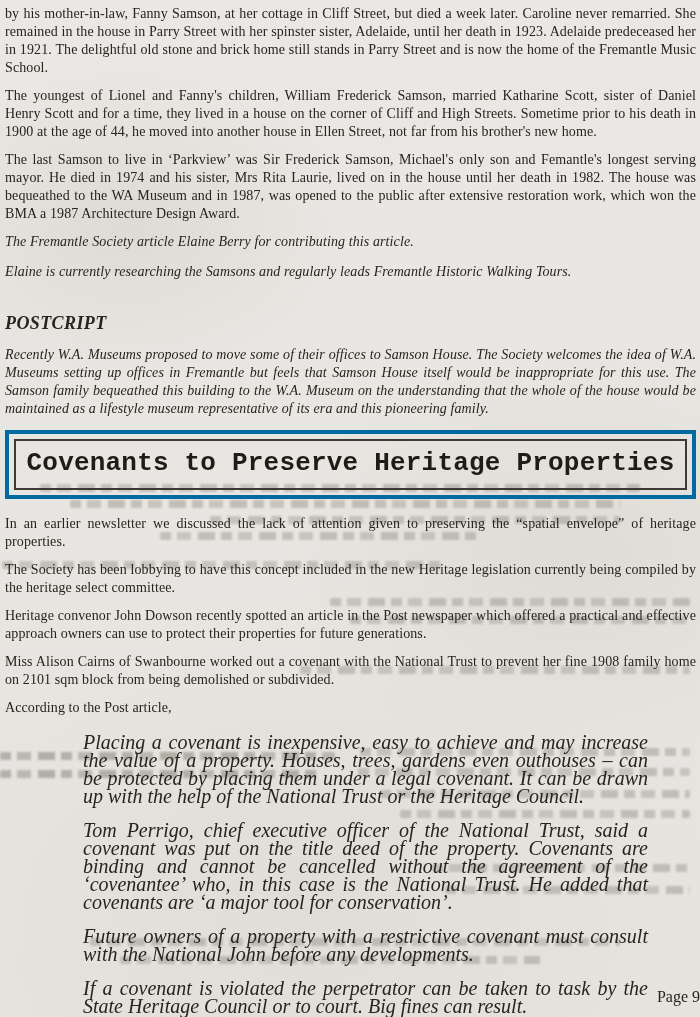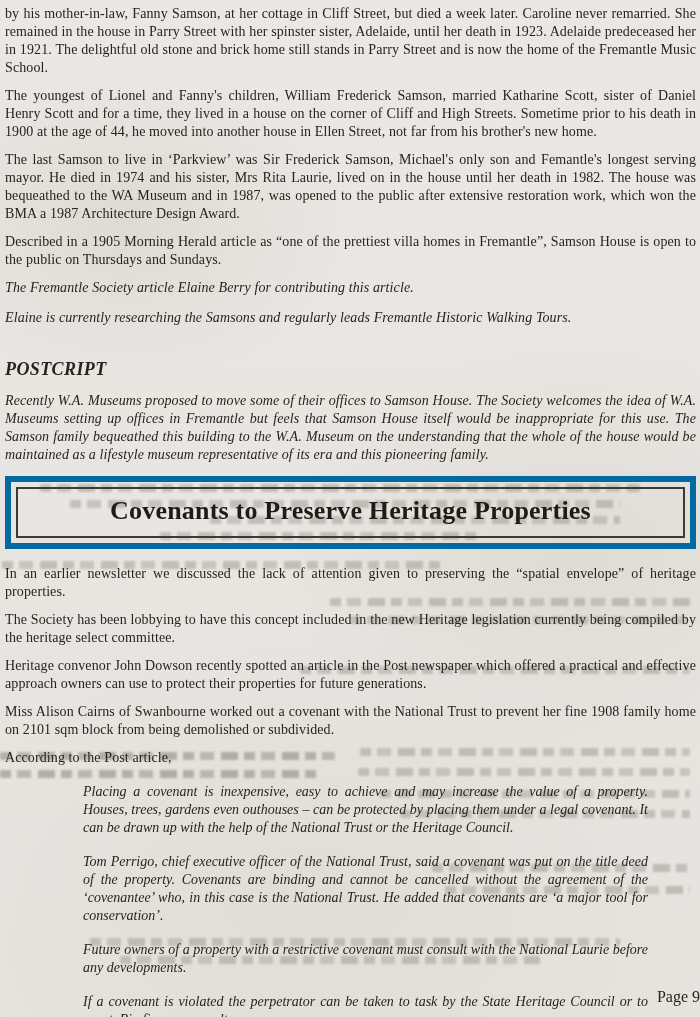--- a/index.html
+++ b/index.html
@@ -34,43 +34,44 @@
   .credit { margin-bottom: 10px; }
   .credit-last { margin-bottom: 32px; margin-top: 12px; }
   .postscript-heading {
     font-weight: bold;
     font-style: italic;
     font-size: 18px;
     letter-spacing: 0.4px;
     margin: 0 0 12px 0;
   }
   .heading-box {
-    border: 6px solid #0369a1;
+    border: 4px solid #0369a1;
     padding: 5px;
     margin: 12px 0 16px 0;
     position: relative;
     z-index: 2;
     background: transparent;
+    font-family: Liberation Mono, monospace;
   }
   .heading-box-inner {
     border: 2px solid #3d3a35;
     padding: 7px 6px 10px 6px;
     text-align: center;
   }
   .heading-title {
     font-size: 26px;
     line-height: 30px;
     font-weight: bold;
     color: #1f1c17;
     letter-spacing: 0.2px;
   }
   .quote {
     margin: 16px 48px 9px 78px;
     font-style: italic;
-    font-size: 14px;
+    font-size: 20px;
     line-height: 18px;
     text-align: justify;
   }
   .page-number {
     position: absolute;
     top: 988px;
     right: 0;
     font-size: 16px;
     color: #27241e;
     z-index: 3;
@@ -111,21 +112,20 @@
 <div class="smudge" style="left:432px; top:864px; width:258px;"></div>
 <div class="smudge" style="left:445px; top:886px; width:245px;"></div>
 <div class="smudge" style="left:90px;  top:938px; width:530px;"></div>
 <div class="smudge" style="left:120px; top:956px; width:420px;"></div>
 
 <div class="page">
 
   <p class="para">by his mother-in-law, Fanny Samson, at her cottage in Cliff Street, but died a week later. Caroline never remarried. She remained in the house in Parry Street with her spinster sister, Adelaide, until her death in 1923. Adelaide predeceased her in 1921. The delightful old stone and brick home still stands in Parry Street and is now the home of the Fremantle Music School.</p>
   <p class="para">The youngest of Lionel and Fanny's children, William Frederick Samson, married Katharine Scott, sister of Daniel Henry Scott and for a time, they lived in a house on the corner of Cliff and High Streets. Sometime prior to his death in 1900 at the age of 44, he moved into another house in Ellen Street, not far from his brother's new home.</p>
   <p class="para">The last Samson to live in ‘Parkview’ was Sir Frederick Samson, Michael's only son and Femantle's longest serving mayor. He died in 1974 and his sister, Mrs Rita Laurie, lived on in the house until her death in 1982. The house was bequeathed to the WA Museum and in 1987, was opened to the public after extensive restoration work, which won the BMA a 1987 Architecture Design Award.</p>
-  <p class="para">Described in a 1905 Morning Herald article as “one of the prettiest villa homes in Fremantle”, Samson House is open to the public on Thursdays and Sundays.</p>
 
   <p class="para single italic credit">The Fremantle Society article Elaine Berry for contributing this article.</p>
   <p class="para single italic credit-last">Elaine is currently researching the Samsons and regularly leads Fremantle Historic Walking Tours.</p>
 
   <p class="postscript-heading">POSTCRIPT</p>
   <p class="para italic">Recently W.A. Museums proposed to move some of their offices to Samson House. The Society welcomes the idea of W.A. Museums setting up offices in Fremantle but feels that Samson House itself would be inappropriate for this use. The Samson family bequeathed this building to the W.A. Museum on the understanding that the whole of the house would be maintained as a lifestyle museum representative of its era and this pioneering family.</p>
 
   <div class="heading-box">
     <div class="heading-box-inner">
       <span class="heading-title">Covenants to Preserve Heritage Properties</span>
@@ -134,18 +134,18 @@
 
   <p class="para">In an earlier newsletter we discussed the lack of attention given to preserving the “spatial envelope” of heritage properties.</p>
   <p class="para">The Society has been lobbying to have this concept included in the new Heritage legislation currently being compiled by the heritage select committee.</p>
   <p class="para">Heritage convenor John Dowson recently spotted an article in the Post newspaper which offered a practical and effective approach owners can use to protect their properties for future generations.</p>
   <p class="para">Miss Alison Cairns of Swanbourne worked out a covenant with the National Trust to prevent her fine 1908 family home on 2101 sqm block from being demolished or subdivided.</p>
 
   <p class="para single">According to the Post article,</p>
 
   <p class="quote">Placing a covenant is inexpensive, easy to achieve and may increase the value of a property. Houses, trees, gardens even outhouses – can be protected by placing them under a legal covenant. It can be drawn up with the help of the National Trust or the Heritage Council.</p>
   <p class="quote">Tom Perrigo, chief executive officer of the National Trust, said a covenant was put on the title deed of the property. Covenants are binding and cannot be cancelled without the agreement of the ‘covenantee’ who, in this case is the National Trust. He added that covenants are ‘a major tool for conservation’.</p>
-  <p class="quote">Future owners of a property with a restrictive covenant must consult with the National Laurie before any developments.</p>
+  <p class="quote">Future owners of a property with a restrictive covenant must consult with the National John before any developments.</p>
   <p class="quote">If a covenant is violated the perpetrator can be taken to task by the State Heritage Council or to court. Big fines can result.</p>
 
 </div>
 
 <div class="page-number">Page 9</div>
 
 </body></html>

